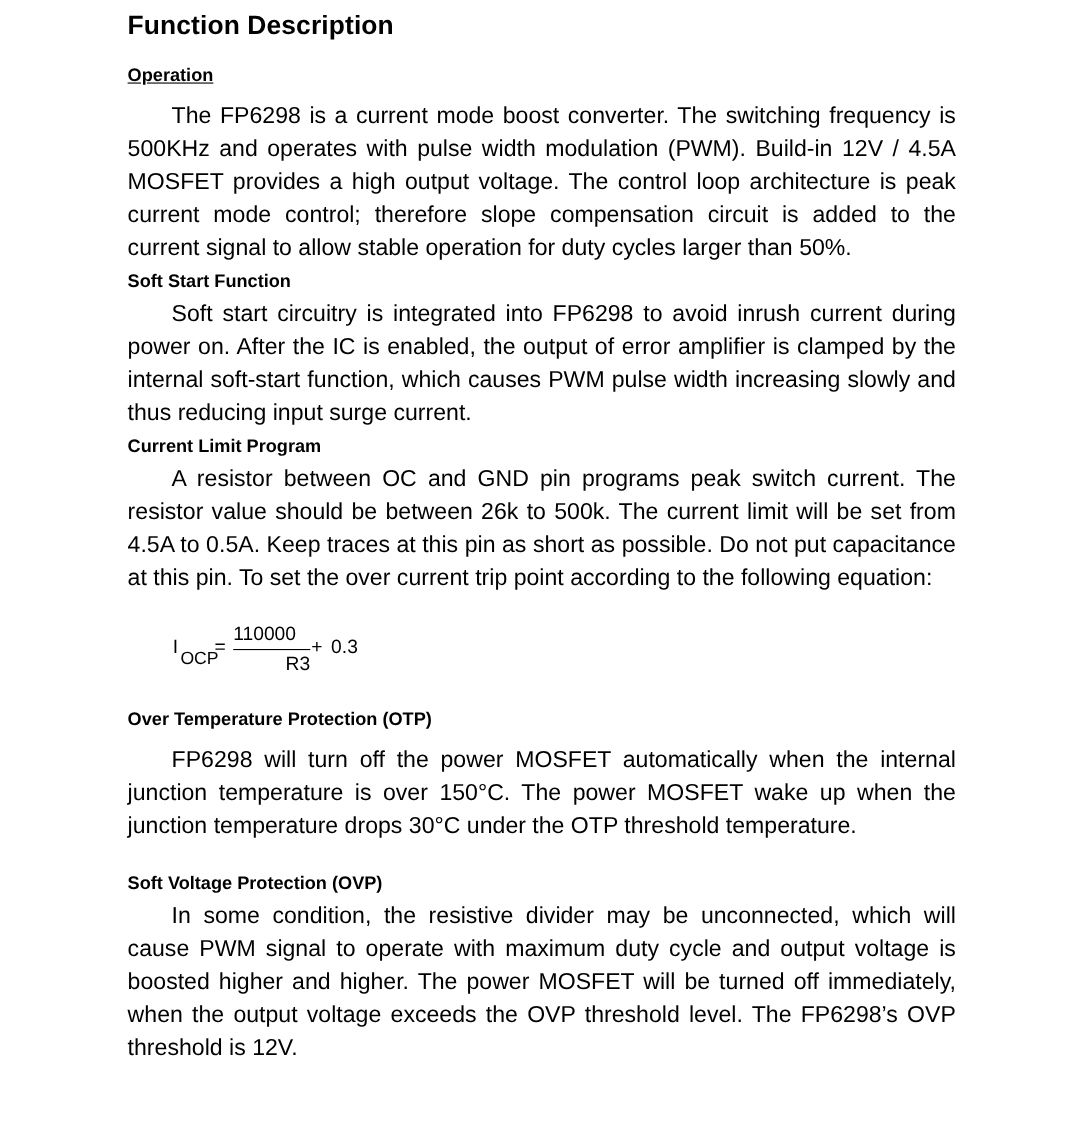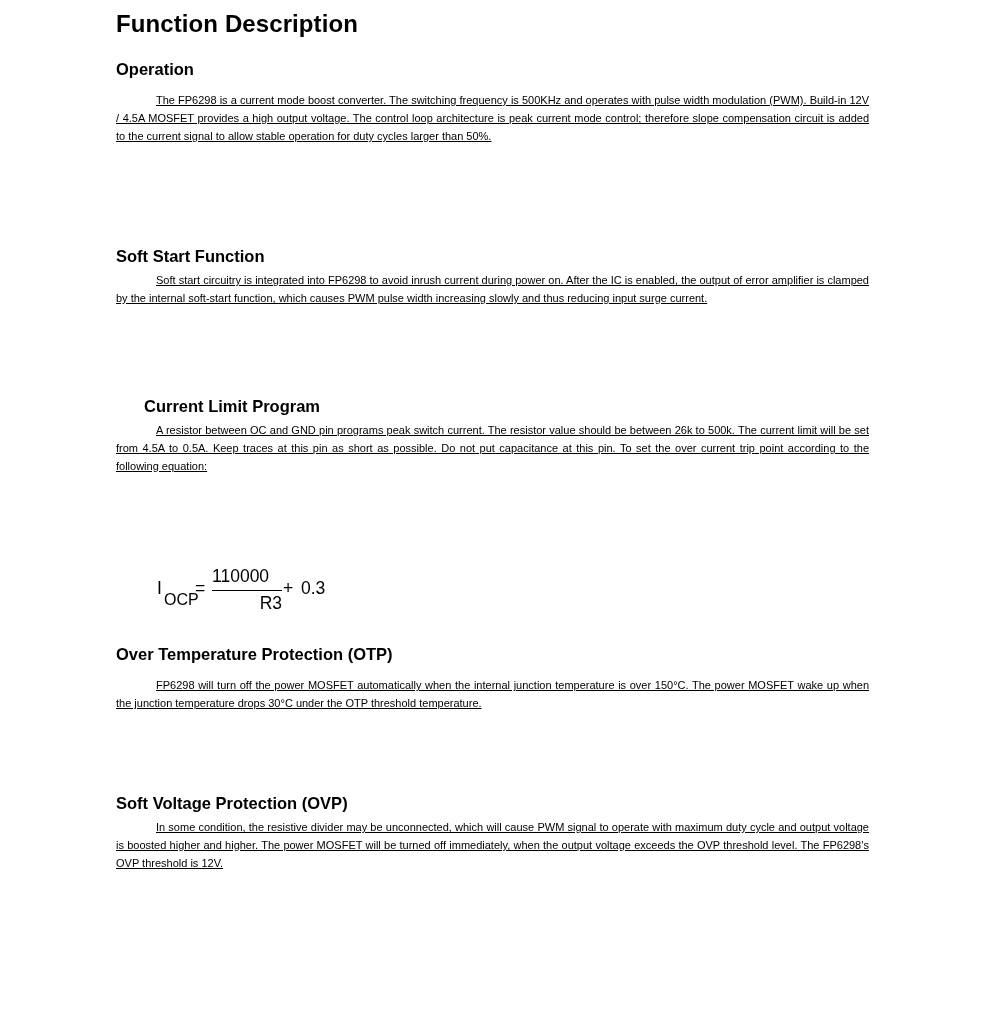--- a/index.html
+++ b/index.html
@@ -10,48 +10,48 @@
     .page { position: absolute; left: 116px; top: 0; width: 753px; }
     .doc-title {
       position: absolute; left: 0; top: 10px;
       font-size: 24px; font-weight: bold; letter-spacing: 0.1px; white-space: nowrap;
     }
     .section-heading {
       position: absolute; left: 0; font-size: 16.5px; font-weight: bold; white-space: nowrap;
     }
     .para {
       position: absolute; left: 0; width: 753px;
-      font-size: 11px; line-height: 18px; text-align: justify; text-indent: 40px; text-decoration: underline;
+      font-size: 21px; line-height: 30px; text-align: justify; text-indent: 40px;
     }
     .equation {
       position: absolute; left: 41px; top: 563px; height: 56px; width: 200px;
       font-size: 17.5px;
     }
     .eq-i { position: absolute; left: 0; top: 15px; }
     .eq-sub { position: absolute; left: 7px; top: 28px; font-size: 16px; }
     .eq-eq { position: absolute; left: 38px; top: 15px; }
     .eq-num { position: absolute; left: 55px; top: 3px; width: 70px; }
     .eq-bar { position: absolute; left: 55px; top: 27px; width: 70px; height: 0; border-top: 1.3px solid #000; }
     .eq-den { position: absolute; left: 55px; top: 30px; width: 70px; text-align: right; }
     .eq-plus { position: absolute; left: 126px; top: 15px; }
     .eq-const { position: absolute; left: 144px; top: 15px; }
   </style>
 </head>
 <body>
 
 <div class="page">
   <div class="doc-title">Function Description</div>
 
-  <div class="section-heading" style="top:60px;">Operation</div>
+  <div class="section-heading" style="top:60px;text-decoration:underline;">Operation</div>
   <div class="para" style="top:91px;">The FP6298 is a current mode boost converter. The switching frequency is 500KHz and operates with pulse width modulation (PWM). Build-in 12V / 4.5A MOSFET provides a high output voltage. The control loop architecture is peak current mode control; therefore slope compensation circuit is added to the current signal to allow stable operation for duty cycles larger than 50%.</div>
 
   <div class="section-heading" style="top:247px;">Soft Start Function</div>
   <div class="para" style="top:271px;">Soft start circuitry is integrated into FP6298 to avoid inrush current during power on. After the IC is enabled, the output of error amplifier is clamped by the internal soft-start function, which causes PWM pulse width increasing slowly and thus reducing input surge current.</div>
 
-  <div class="section-heading" style="top:397px;margin-left:28px;">Current Limit Program</div>
+  <div class="section-heading" style="top:397px;">Current Limit Program</div>
   <div class="para" style="top:421px;">A resistor between OC and GND pin programs peak switch current. The resistor value should be between 26k to 500k. The current limit will be set from 4.5A to 0.5A. Keep traces at this pin as short as possible. Do not put capacitance at this pin. To set the over current trip point according to the following equation:</div>
 
   <div class="equation">
     <span class="eq-i">I</span>
     <span class="eq-sub">OCP</span>
     <span class="eq-eq">=</span>
     <span class="eq-num">110000</span>
     <span class="eq-bar"></span>
     <span class="eq-den">R3</span>
     <span class="eq-plus">+</span>

